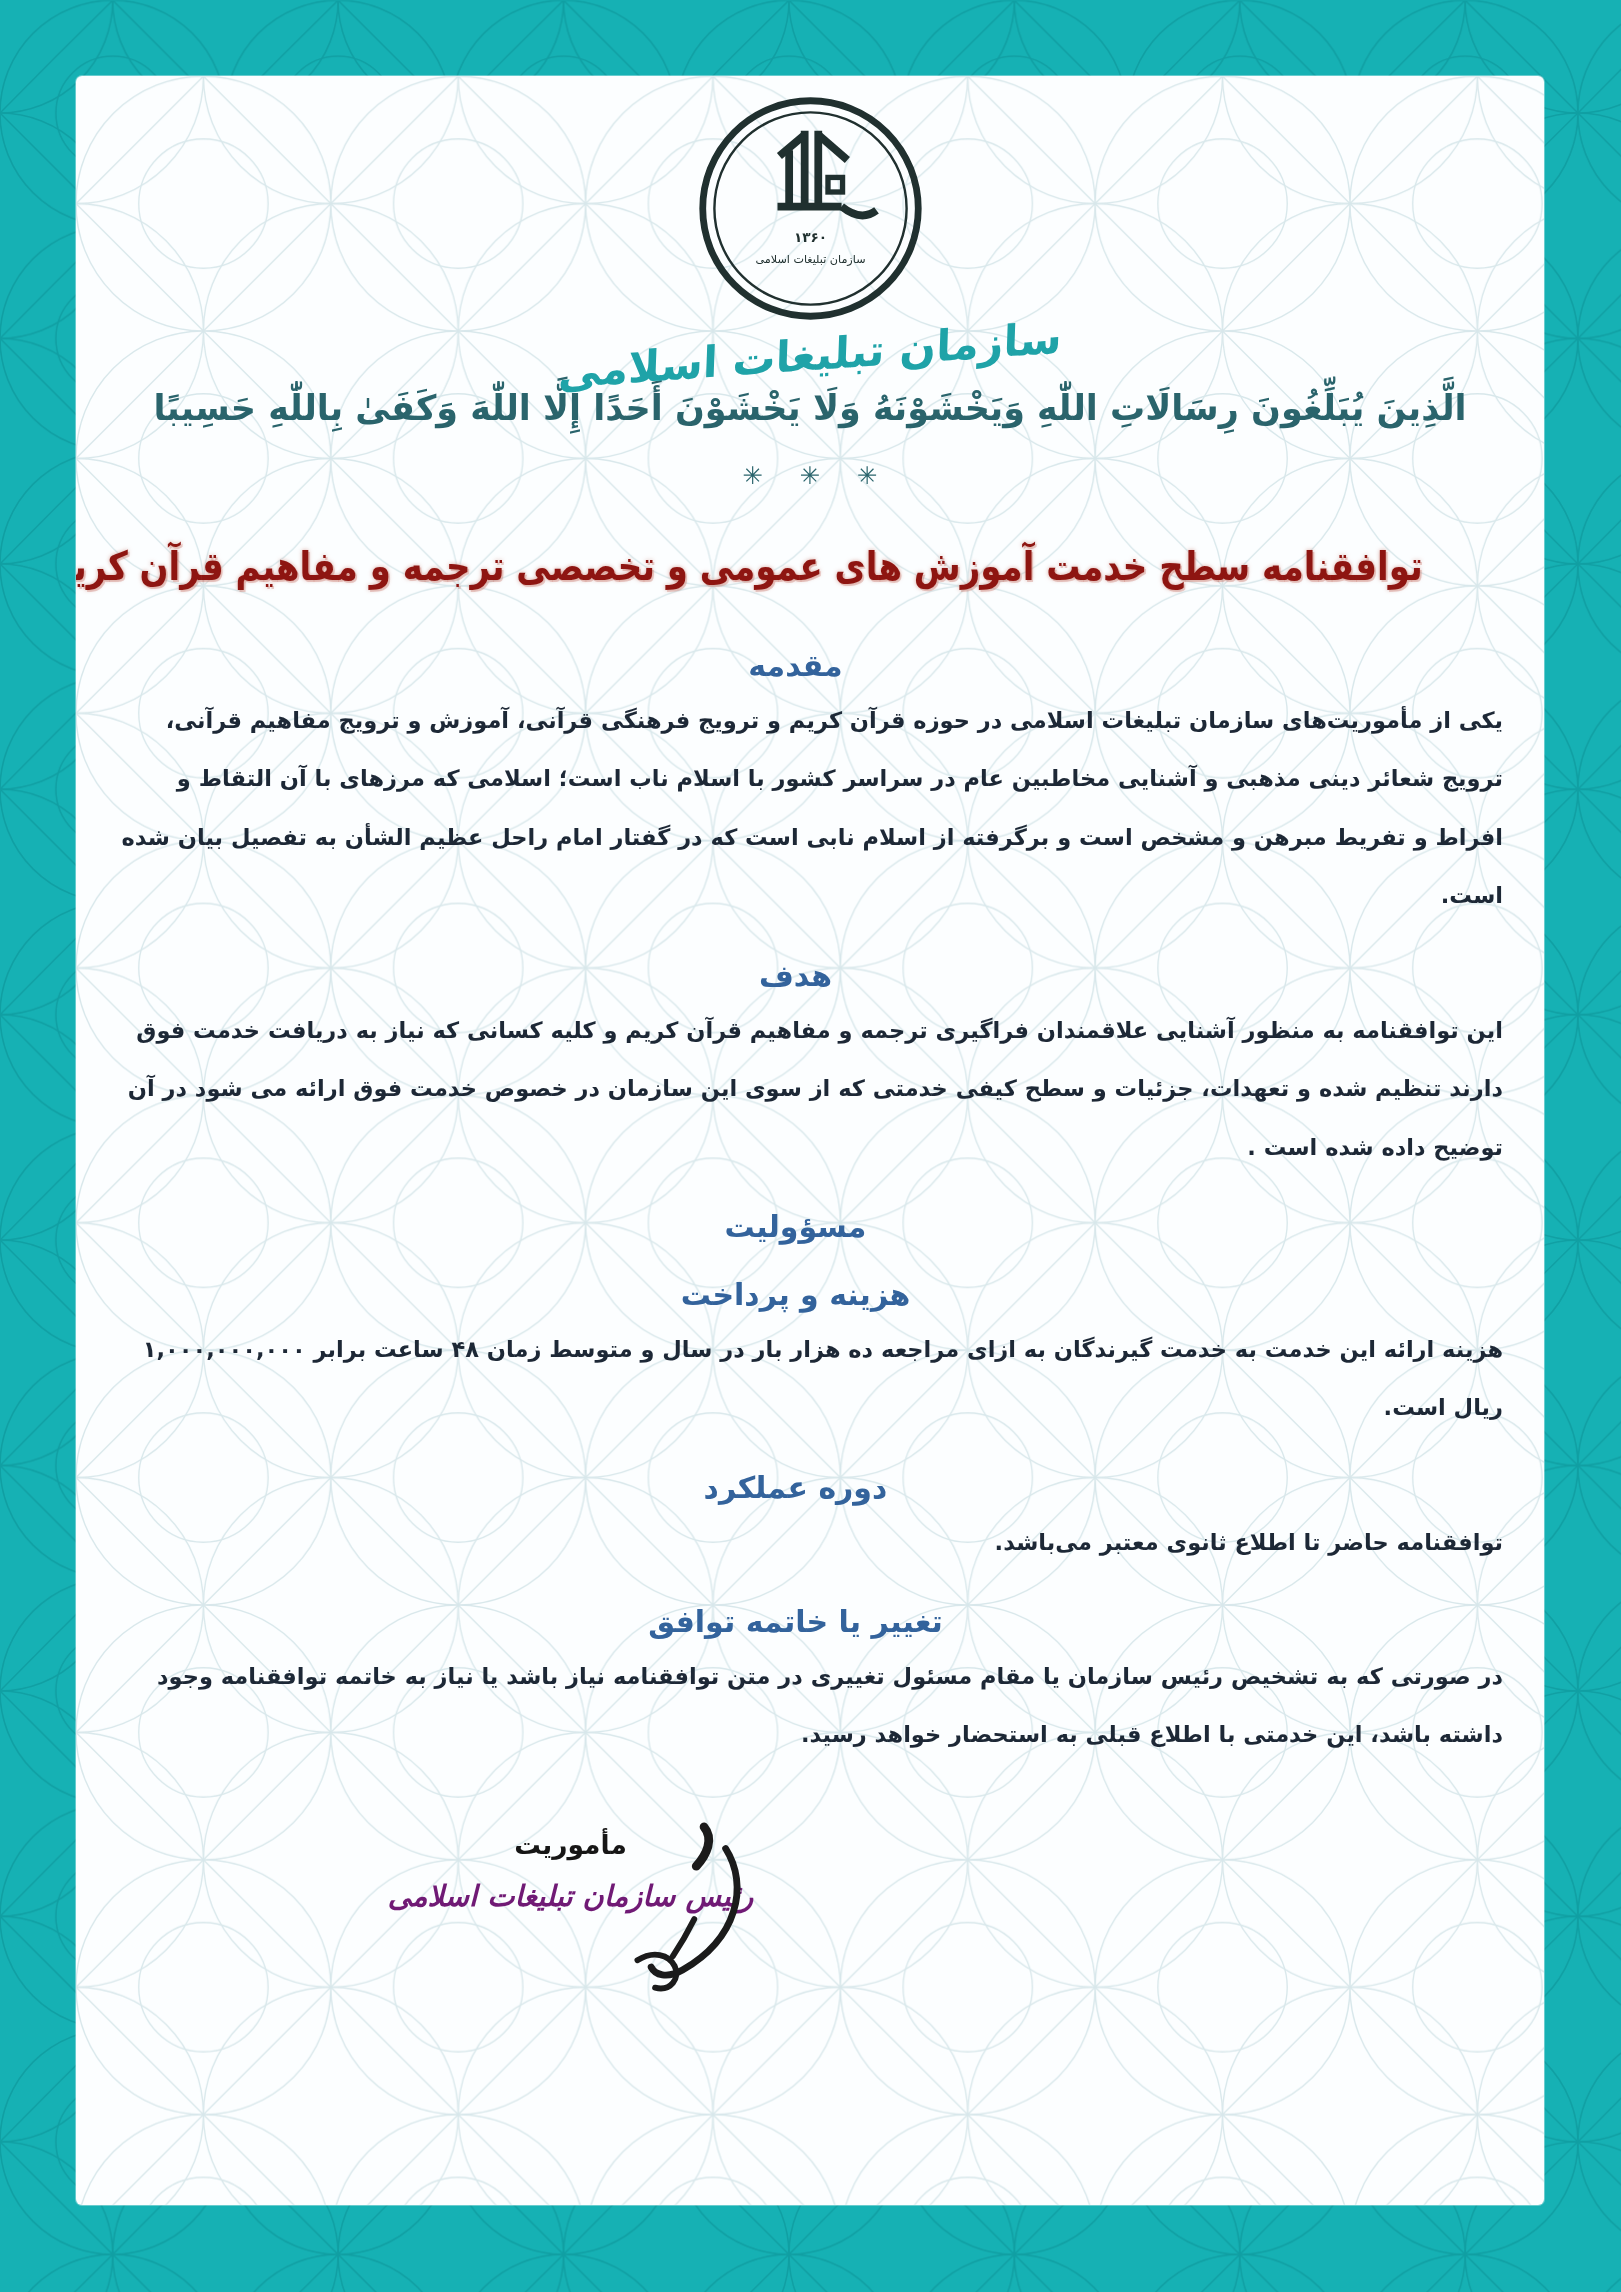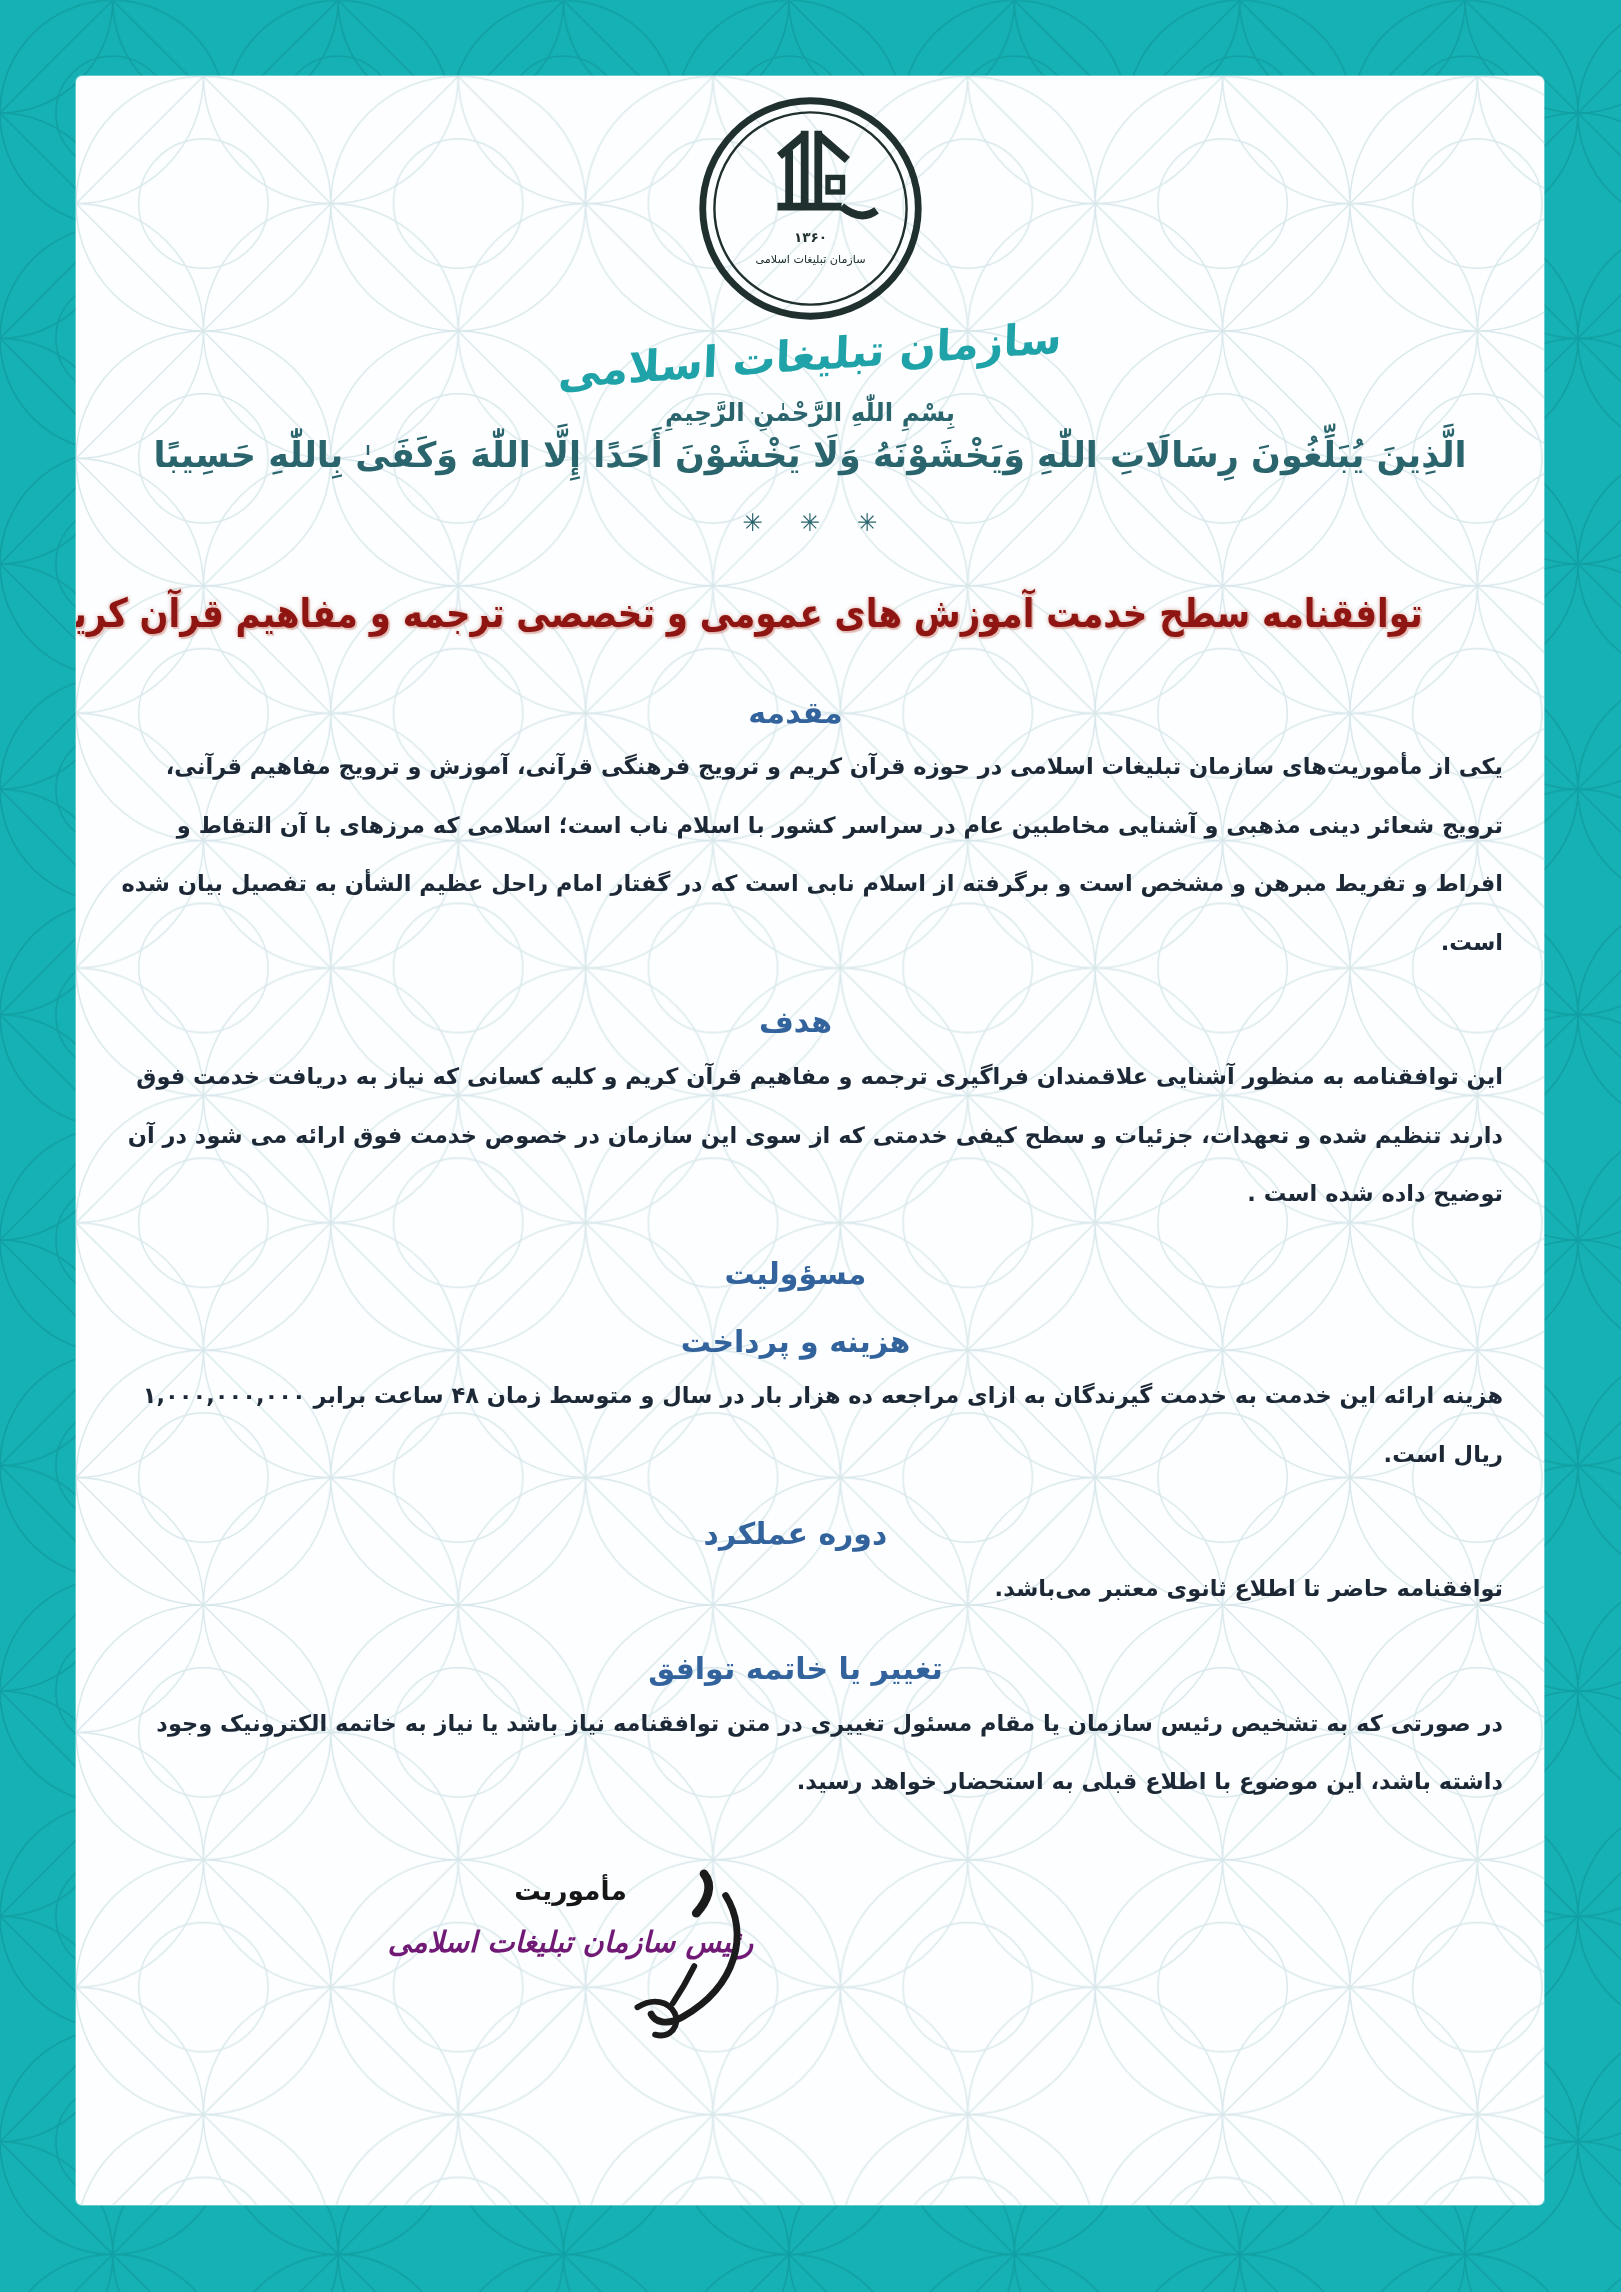--- a/index.html
+++ b/index.html
@@ -113,21 +113,20 @@
           <path d="M152,118 q20,16 36,4"></path>
         </g>
         <rect x="138" y="88" width="15" height="15" fill="none" stroke="#20302f" stroke-width="5.5"></rect>
         <text x="120" y="155" text-anchor="middle" font-size="14" font-weight="bold" fill="#20302f">۱۳۶۰</text>
         <text x="120" y="176" text-anchor="middle" font-size="11.5" fill="#20302f">سازمان تبلیغات اسلامی</text>
       </svg>
 
       
       <div class="brand-calligraphy">سازمان تبلیغات اسلامی</div>
 
-      <div class="bismillah">بِسْمِ اللّٰهِ الرَّحْمٰنِ الرَّحِيمِ</div>
       <div class="verse">الَّذِينَ يُبَلِّغُونَ رِسَالَاتِ اللّٰهِ وَيَخْشَوْنَهُ وَلَا يَخْشَوْنَ أَحَدًا إِلَّا اللّٰهَ وَكَفَىٰ بِاللّٰهِ حَسِيبًا</div>
       <div class="ornaments">✳ ✳ ✳</div>
 
       <div class="doc-title">
         <span>توافقنامه سطح خدمت آموزش های عمومی و تخصصی ترجمه و مفاهیم قرآن کریم</span>
       </div>
 
       <div class="sections">
         <div class="section first">
           <h2>مقدمه</h2>
@@ -143,21 +142,21 @@
         <div class="section">
           <h2>هزینه و پرداخت</h2>
           <p>هزینه ارائه این خدمت به خدمت گیرندگان به ازای مراجعه ده هزار بار در سال و متوسط زمان ۴۸ ساعت برابر ۱,۰۰۰,۰۰۰,۰۰۰ ریال است.</p>
         </div>
         <div class="section">
           <h2>دوره عملکرد</h2>
           <p>توافقنامه حاضر تا اطلاع ثانوی معتبر می‌باشد.</p>
         </div>
         <div class="section">
           <h2>تغییر یا خاتمه توافق</h2>
-          <p>در صورتی که به تشخیص رئیس سازمان یا مقام مسئول تغییری در متن توافقنامه نیاز باشد یا نیاز به خاتمه الکترونیک وجود داشته باشد، این موضوع با اطلاع قبلی به استحضار خواهد رسید.</p>
+          <p>در صورتی که به تشخیص رئیس سازمان یا مقام مسئول تغییری در متن توافقنامه نیاز باشد یا نیاز به خاتمه توافقنامه وجود داشته باشد، این خدمتی با اطلاع قبلی به استحضار خواهد رسید.</p>
         </div>
       </div>
 
       
       <div class="signature">
         <div class="sig-text">
           <div class="sig-name">مأموریت</div>
           <div class="sig-role">رئیس سازمان تبلیغات اسلامی</div>
         </div>
         <svg class="sig-scribble" viewBox="0 0 150 225" xmlns="http://www.w3.org/2000/svg">

